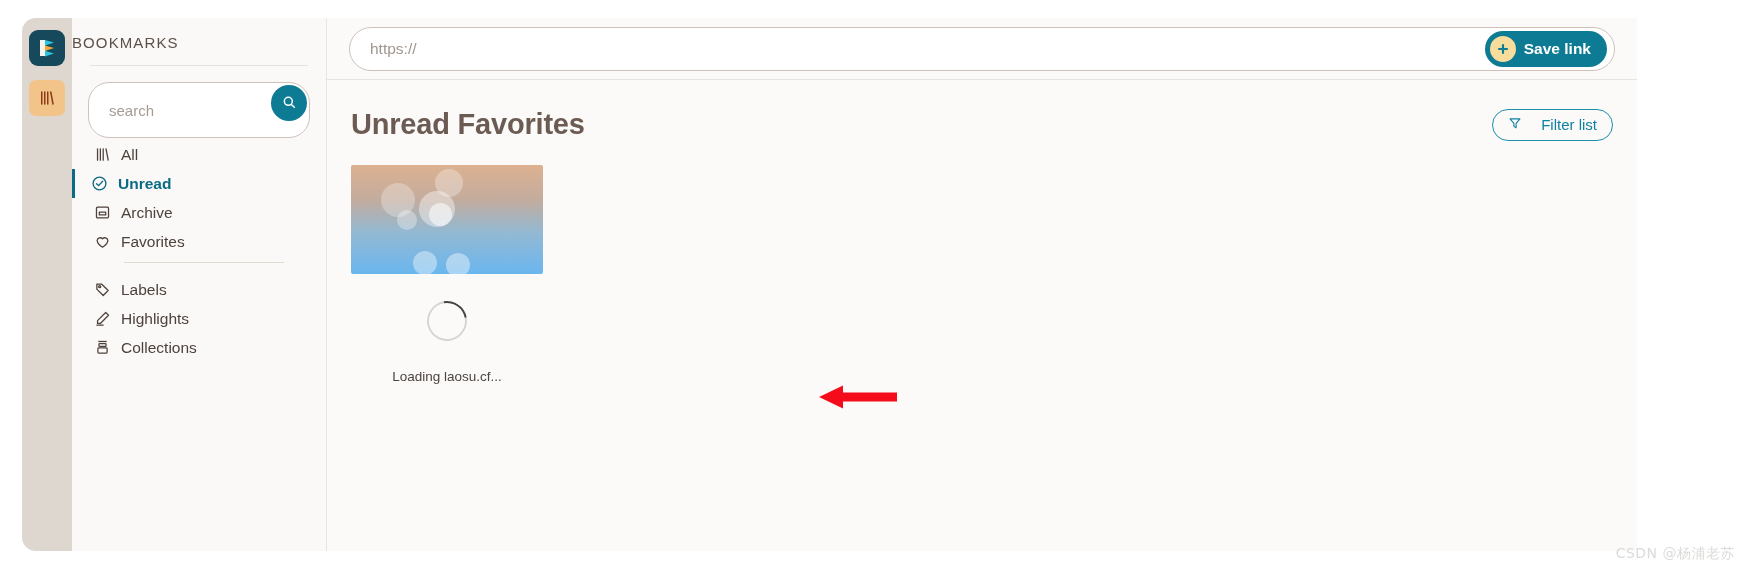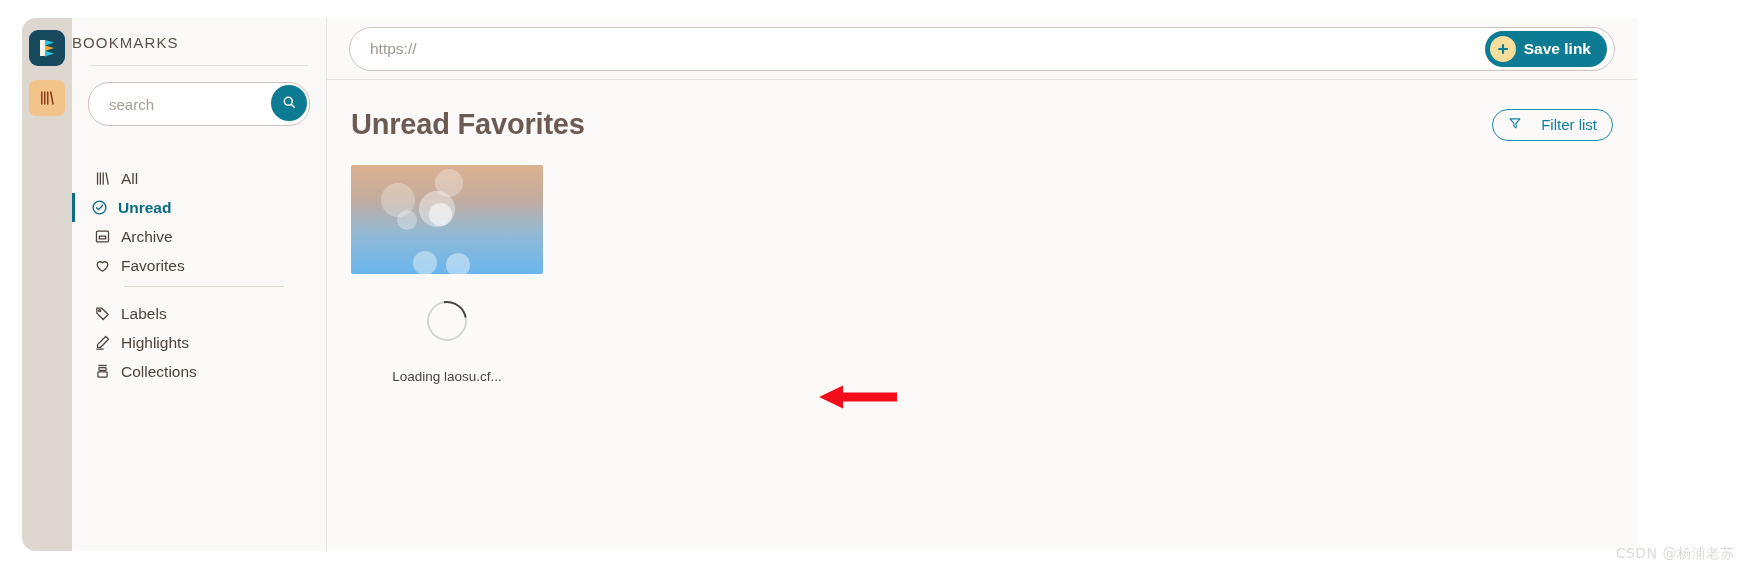--- a/index.html
+++ b/index.html
@@ -94,21 +94,21 @@
   }
 
   .search-wrap {
     margin: 0 16px 16px 16px;
     position: relative;
     height: 42px;
   }
 
   .search-input {
     width: 100%;
-    height: 44px;
+    height: 56px;
     border-radius: 21px;
     border: 1px solid #cfc0ba;
     background: #ffffff;
     padding: 0 48px 0 20px;
     font-size: 15px;
     color: #4b4039;
     font-family: "Liberation Sans", sans-serif;
     outline: none;
   }
   .search-input::placeholder { color: #a79c94; }
@@ -121,21 +121,21 @@
     height: 36px;
     border-radius: 50%;
     background: #0c7b93;
     border: none;
     display: flex;
     align-items: center;
     justify-content: center;
     cursor: pointer;
   }
 
-  .nav-list { padding: 0 0 0 0; margin-top: 24px; }
+  .nav-list { padding: 0 0 0 0; }
 
   .nav-item {
     display: flex;
     align-items: center;
     gap: 9px;
     height: 29px;
     padding-left: 18px;
     font-size: 15.5px;
     color: #4e423c;
     cursor: pointer;

